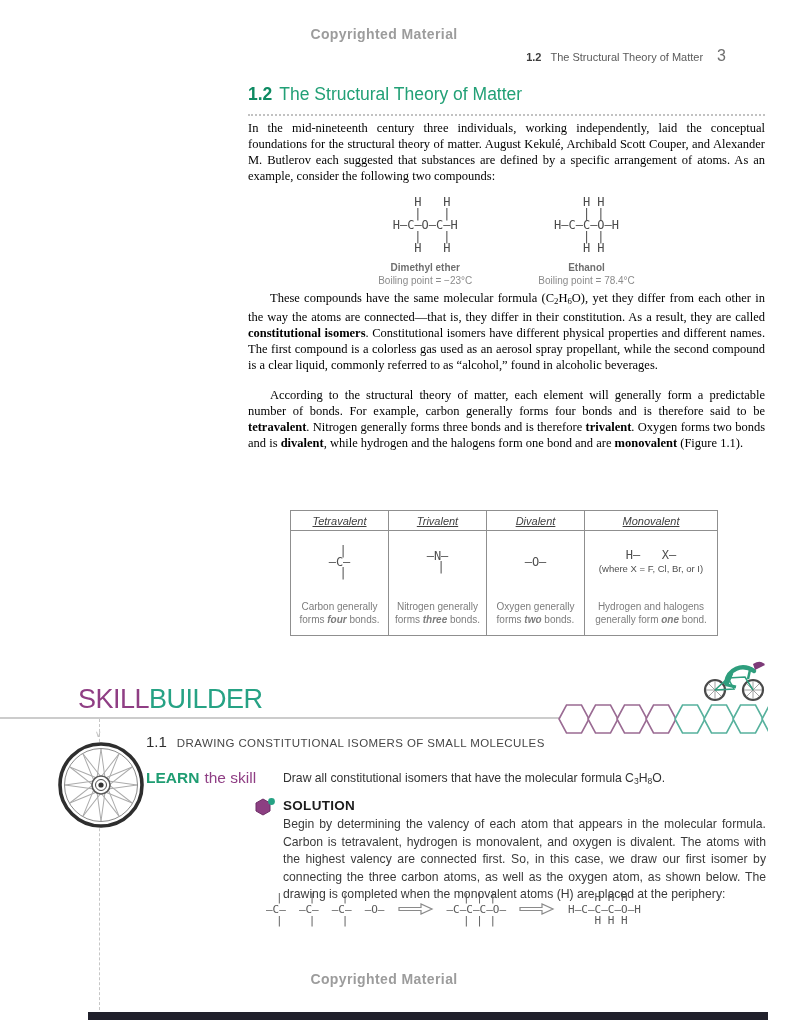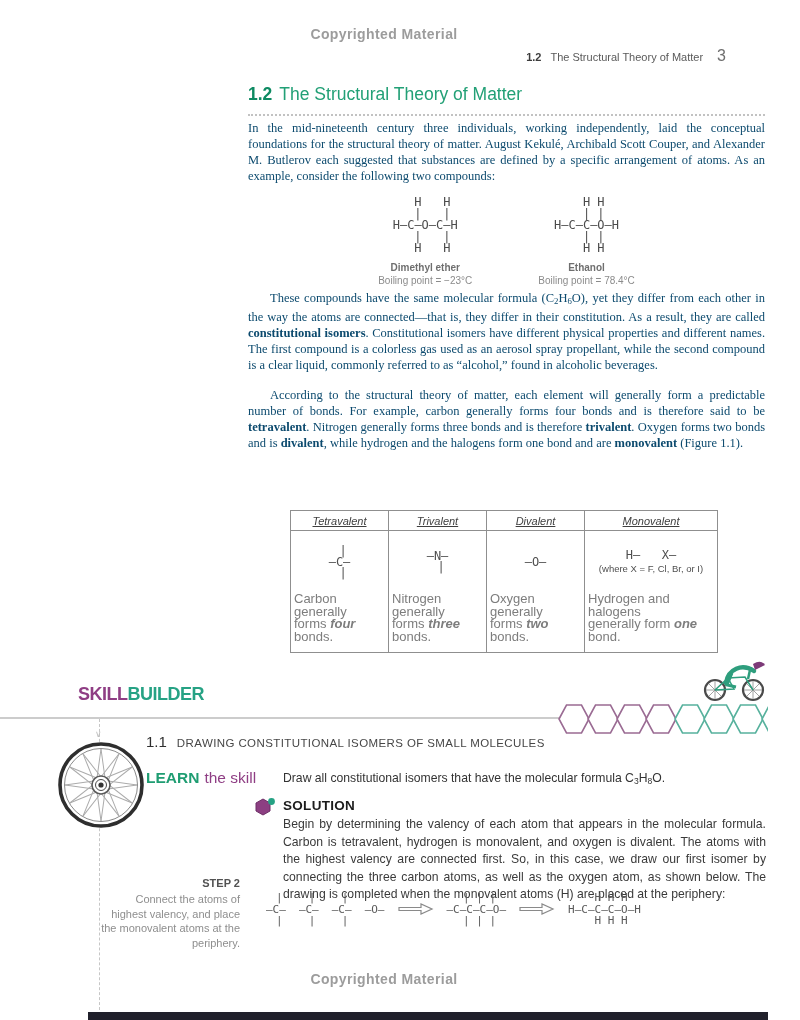--- a/index.html
+++ b/index.html
@@ -21,21 +21,21 @@
   .ph-num{font-weight:bold;font-size:11px;color:#3c3c3c;}
   .ph-title{font-size:11px;color:#5a5a5a;margin-left:9px;}
   .ph-page{font-size:16px;color:#6e6e6e;margin-left:14px;}
 
   .sec-head{top:84px;left:248px;width:517px;padding-bottom:9px;
             border-bottom:2px dotted #c2c2c2;font-size:17.5px;}
   .sec-num{font-weight:bold;color:#0d8a62;margin-right:7px;}
   .sec-title{color:#22a076;}
 
   .para{left:248px;width:517px;font-family:"Liberation Serif",serif;
-        font-size:12.5px;line-height:15.9px;color:#0c4a6e;text-align:justify;}
+        font-size:12.5px;line-height:15.9px;color:#000000;text-align:justify;}
   .p1{top:121px;}
   .p2{top:291px;text-indent:22px;}
   .p3{top:388px;text-indent:22px;}
 
   .mol-row{top:197px;left:248px;width:517px;display:flex;justify-content:center;gap:66px;}
   .mol{text-align:center;}
   .mol-structure{font-family:"DejaVu Sans Mono",monospace;font-size:12px;line-height:11.5px;
                  white-space:pre;color:#4b4b4b;}
   .mol-name{margin-top:7px;font-weight:bold;font-size:10px;color:#6f6f6f;}
   .mol-bp{font-size:10px;color:#8b8b8b;margin-top:2px;}
@@ -47,24 +47,24 @@
   .fig-table{top:510px;left:290px;width:426px;border:1px solid #8f8f8f;
              display:grid;grid-template-columns:98px 98px 98px 1fr;background:#fff;}
   .ft-h{padding:4px 2px 3px;text-align:center;font-style:italic;font-size:11px;color:#3f3f3f;
         border-bottom:1px solid #8f8f8f;text-decoration:underline;}
   .ft-bordered{border-right:1px solid #8f8f8f;}
   .ft-c{padding:8px 3px 9px;display:flex;flex-direction:column;align-items:center;}
   .ft-struct{height:46px;display:flex;flex-direction:column;justify-content:center;align-items:center;
              font-family:"DejaVu Sans Mono",monospace;font-size:12px;line-height:11px;
              white-space:pre;color:#4f4f4f;text-align:center;}
   .ft-note{font-size:9.5px;color:#4f4f4f;margin-top:2px;font-family:"Liberation Sans",sans-serif;}
-  .ft-desc{margin-top:8px;font-size:13px;line-height:12.5px;color:#7d7d7d;
+  .ft-desc{margin-top:16px;font-size:10px;line-height:12.5px;color:#7d7d7d;text-align:center;
            white-space:pre-line;}
 
-  .sb-brand{top:684px;left:78px;font-weight:bold;font-size:18px;letter-spacing:-0.5px;}
+  .sb-brand{top:684px;left:78px;font-weight:normal;font-size:27px;letter-spacing:-0.5px;}
   .sb-skill{color:#8f3e84;}
   .sb-builder{color:#26a284;}
   .sb-rule{top:717px;left:0;width:800px;height:2px;background:#cccccc;}
   .hex-strip{top:699px;left:558px;}
   .cyclist{top:656px;left:698px;}
 
   .dash-line{top:719px;left:99px;height:296px;border-left:1px dashed #c6c6c6;width:0;}
   .dash-caret{top:729px;left:95px;color:#bdbdbd;font-size:9px;}
   .wheel{top:741px;left:57px;}
 
@@ -260,24 +260,20 @@
 
   <div class="abs problem"><span>Draw all constitutional isomers that have the molecular formula C</span><span class="s-sub">3</span><span>H</span><span class="s-sub">8</span><span>O.</span></div>
 
   <svg class="abs sol-icon" width="23" height="23" viewBox="0 0 23 23">
     <polygon points="10,3 17,7 17,15 10,19 3,15 3,7" fill="#8c3f82" stroke="#6d2f66" stroke-width="1"></polygon>
     <circle cx="18.5" cy="5.5" r="3.4" fill="#26a284"></circle>
   </svg>
   <div class="abs sol-label">SOLUTION</div>
   <div class="abs sol-text">Begin by determining the valency of each atom that appears in the molecular formula. Carbon is tetravalent, hydrogen is monovalent, and oxygen is divalent. The atoms with the highest valency are connected first. So, in this case, we draw our first isomer by connecting the three carbon atoms, as well as the oxygen atom, as shown below. The drawing is completed when the monovalent atoms (H) are placed at the periphery:</div>
 
-  <div class="abs step step2">
-    <div class="step-label">STEP 2</div>
-    <div class="step-text">Connect the atoms of highest valency, and place the monovalent atoms at the periphery.</div>
-  </div>
 
   <div class="abs work-row">
     <div class="work-struct"> |
 —C—
  |</div>
     <div class="work-struct"> |
 —C—
  |</div>
     <div class="work-struct"> |
 —C—

